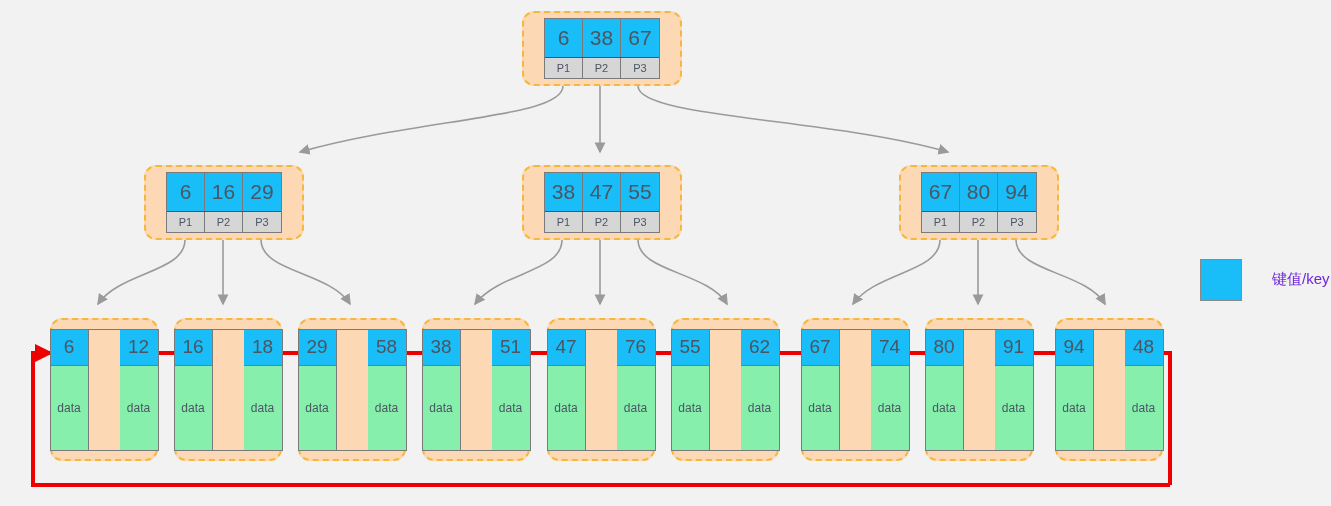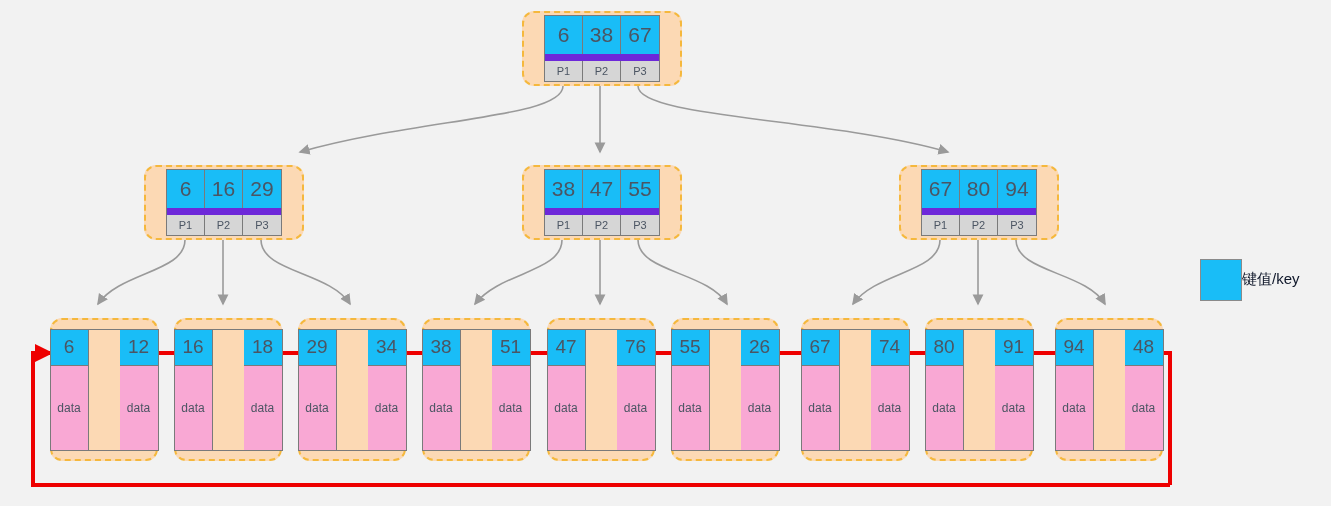--- a/index.html
+++ b/index.html
@@ -59,21 +59,21 @@
     align-items: center;
     justify-content: center;
     font-size: 21px;
     color: #4b5563;
   }
   .inode-keys .cell:last-child {
     border-right: none;
   }
   .inode-ptrs {
     display: flex;
-    border-top: 7px solid #6d28d9;
+    border-top: 1px solid #6d28d9;
   }
   .inode-ptrs .cell {
     width: 38px;
     height: 20px;
     background: #d6d6d6;
     border-right: 1px solid #7a7a7a;
     box-sizing: border-box;
     display: flex;
     align-items: center;
     justify-content: center;
@@ -106,21 +106,21 @@
     background: #19bdf7;
     display: flex;
     align-items: center;
     justify-content: center;
     font-size: 19px;
     color: #4b5563;
     box-sizing: border-box;
   }
   .leaf-data {
     height: 85px;
-    background: #f9a8d4;
+    background: #86efac;
     border-top: 1px solid #7a7a7a;
     display: flex;
     align-items: center;
     justify-content: center;
     font-size: 12px;
     color: #4b5563;
     box-sizing: border-box;
   }
 
   
@@ -153,23 +153,23 @@
   .sw-ptr {
     background: #d6d6d6;
     border: 1px solid #8a8a8a;
   }
   .sw-page {
     background: #fcd9b4;
     border: 2px dashed #f5c33d;
     border-radius: 10px;
   }
   .legend-label {
-    margin-left: 0;
+    margin-left: 30px;
     font-size: 15px;
-    color: #0f172a;
+    color: #6d28d9;
     white-space: nowrap;
   }
 </style>
 </head>
 <body>
 
 <div id="canvas">
 
   <svg id="edges" viewBox="0 0 1331 506" xmlns="http://www.w3.org/2000/svg">
     <defs>
@@ -302,21 +302,21 @@
     </div>
   </div>
 
   <div class="page" style="left:298px; top:318px; width:108px; height:143px;">
     <div class="leaf">
       <div class="leaf-col">
         <div class="leaf-key">29</div>
         <div class="leaf-data">data</div>
       </div>
       <div class="leaf-col">
-        <div class="leaf-key">34</div>
+        <div class="leaf-key">58</div>
         <div class="leaf-data">data</div>
       </div>
     </div>
   </div>
 
   <div class="page" style="left:422px; top:318px; width:108px; height:143px;">
     <div class="leaf">
       <div class="leaf-col">
         <div class="leaf-key">38</div>
         <div class="leaf-data">data</div>
@@ -341,21 +341,21 @@
     </div>
   </div>
 
   <div class="page" style="left:671px; top:318px; width:108px; height:143px;">
     <div class="leaf">
       <div class="leaf-col">
         <div class="leaf-key">55</div>
         <div class="leaf-data">data</div>
       </div>
       <div class="leaf-col">
-        <div class="leaf-key">26</div>
+        <div class="leaf-key">62</div>
         <div class="leaf-data">data</div>
       </div>
     </div>
   </div>
 
   <div class="page" style="left:801px; top:318px; width:108px; height:143px;">
     <div class="leaf">
       <div class="leaf-col">
         <div class="leaf-key">67</div>
         <div class="leaf-data">data</div>

